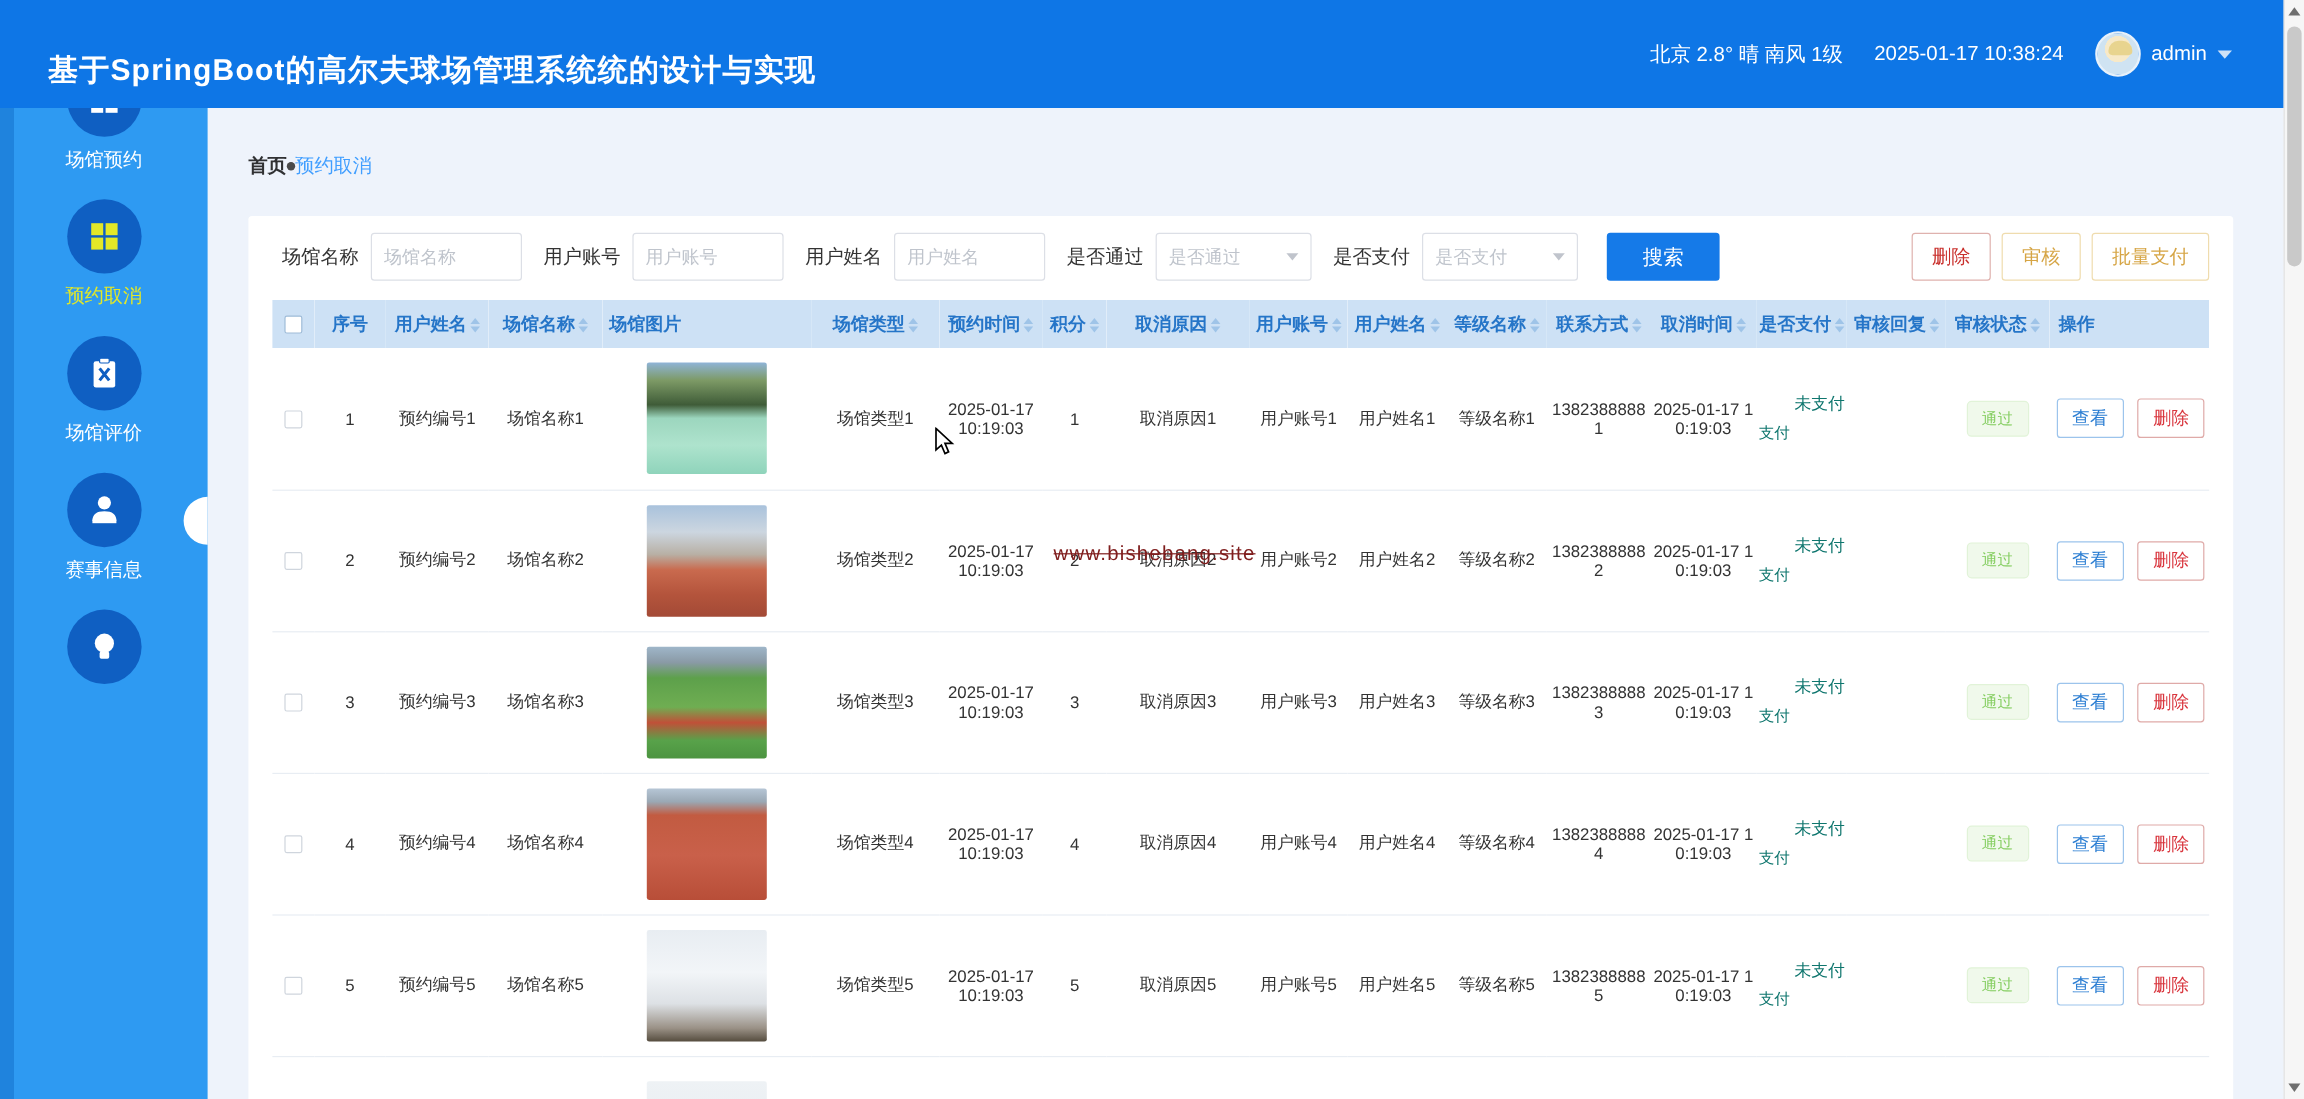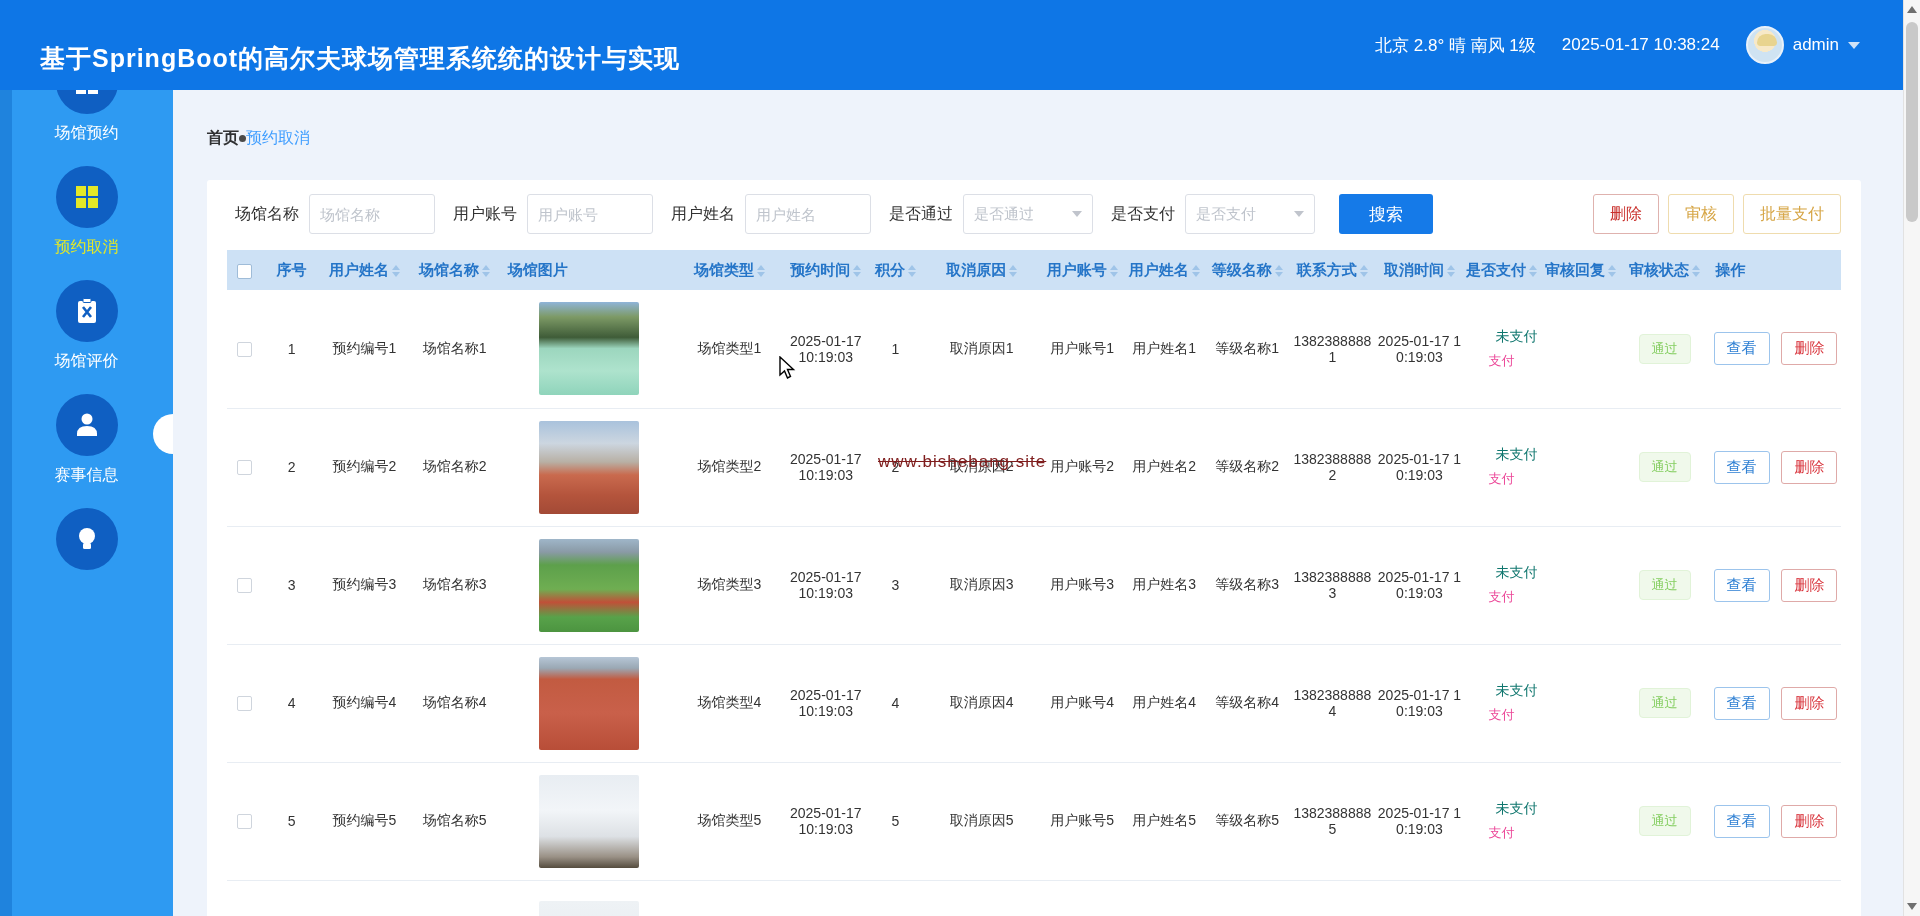--- a/index.html
+++ b/index.html
@@ -59,21 +59,21 @@
 
   .venue-photo { width:100px; height:93px; margin:0 auto; border-radius:2px; }
   .img-1 { background:linear-gradient(180deg,#8fb4d8 0%,#7d9a66 16%,#3f5c38 38%,#9cd6be 50%,#aee3cd 74%,#8fd4bb 100%); }
   .img-2 { background:linear-gradient(180deg,#a9c2dc 0%,#ccd6e0 24%,#b8b0a5 44%,#c96a4e 58%,#b4543c 80%,#a34a36 100%); }
   .img-3 { background:linear-gradient(180deg,#9fb6c9 0%,#8a9aa6 14%,#5da04b 28%,#6fae52 54%,#c05038 68%,#58a24a 84%,#4c9440 100%); }
   .img-4 { background:linear-gradient(180deg,#b6c6d6 0%,#9aa8b4 12%,#c25b41 24%,#c9604a 60%,#b84e38 100%); }
   .img-5 { background:linear-gradient(180deg,#e8edf2 0%,#f2f5f8 38%,#dde1e5 66%,#9a9186 88%,#554c3e 100%); }
   .img-6 { background:linear-gradient(180deg,#eef2f5 0%,#e4eaee 100%); }
 
   .pay-cell .pay-status { display:block; color:#0f766e; text-align:right; }
-  .pay-cell .pay-link { display:block; color:#ec4899; font-size:13px; text-align:center; margin-top:6px; cursor:pointer; }
+  .pay-cell .pay-link { display:block; color:#0f766e; font-size:13px; text-align:left; margin-top:6px; cursor:pointer; }
   .status-badge { display:inline-block; padding:5px 12px; background:#f0f9eb; border:1px solid #e1f3d8; color:#85ce61; font-size:13px; border-radius:4px; }
   .op-btn { display:inline-block; padding:6px 12px; background:#fff; border-radius:3px; font-size:15px; cursor:pointer; font-family:inherit; }
   .op-view { color:#2d7fd3; border:1px solid #9cc4ec; margin-right:8px; }
   .op-del { color:#d9363e; border:1px solid #dfaaa8; }
 
   tr.partial td { border-bottom:none; }
   tr.partial .venue-photo { margin-top:16px; }
 
   
   .watermark { position:absolute; left:878px; top:452px; color:#7f1d1d; font-size:17px; letter-spacing:1px; text-decoration:line-through; z-index:30; }

